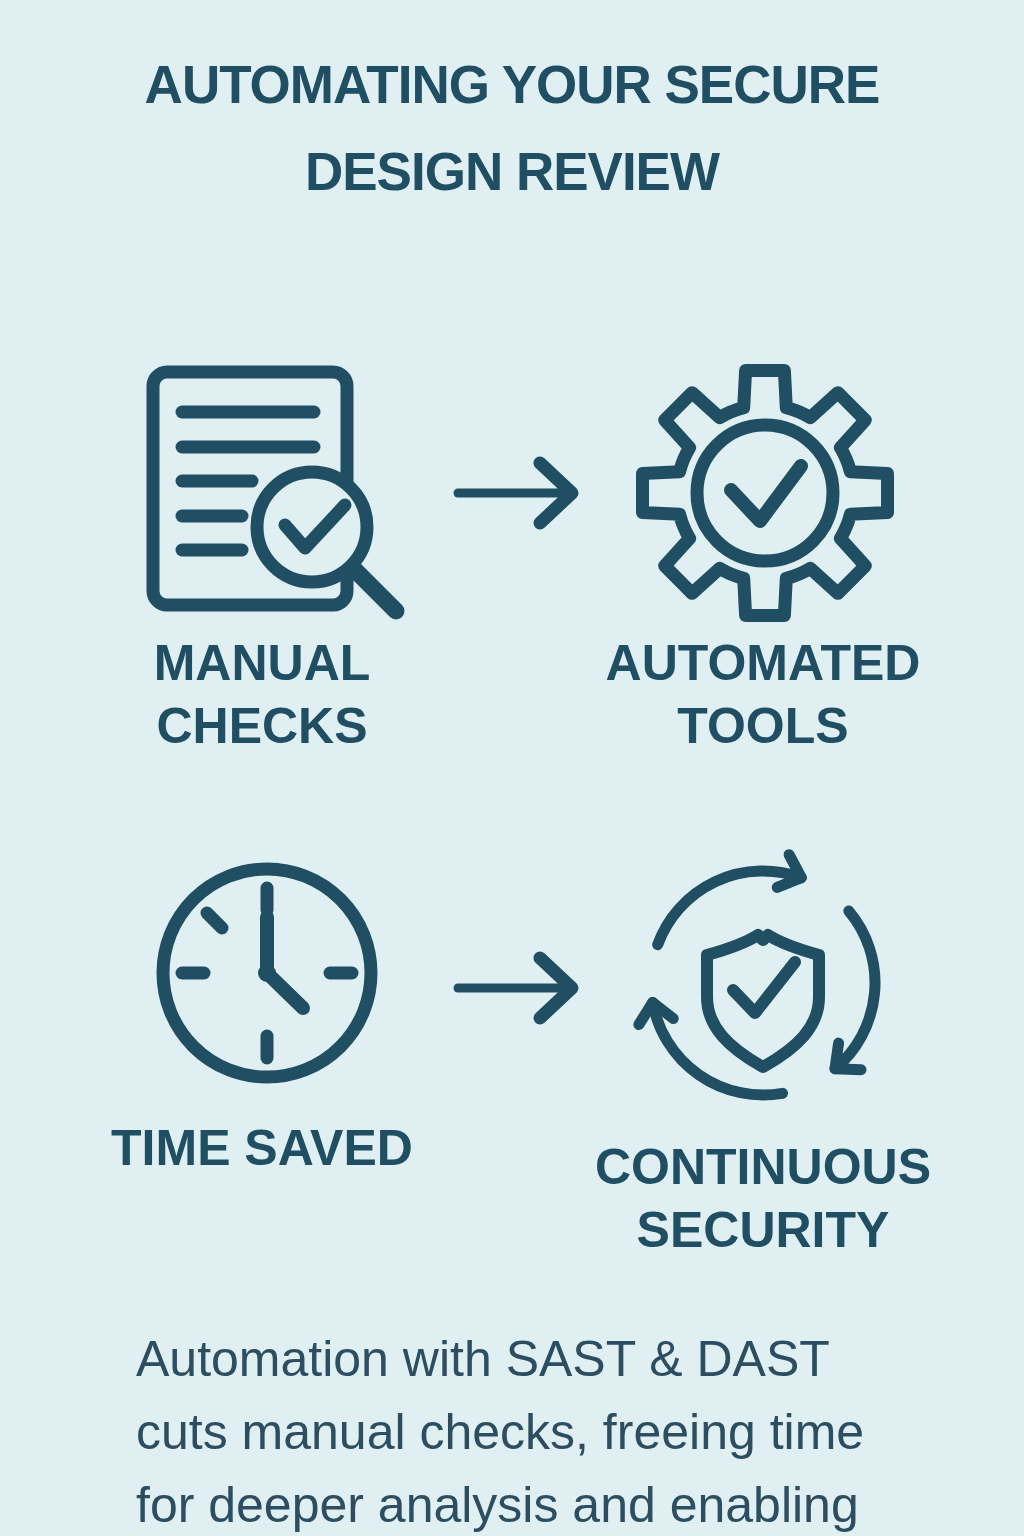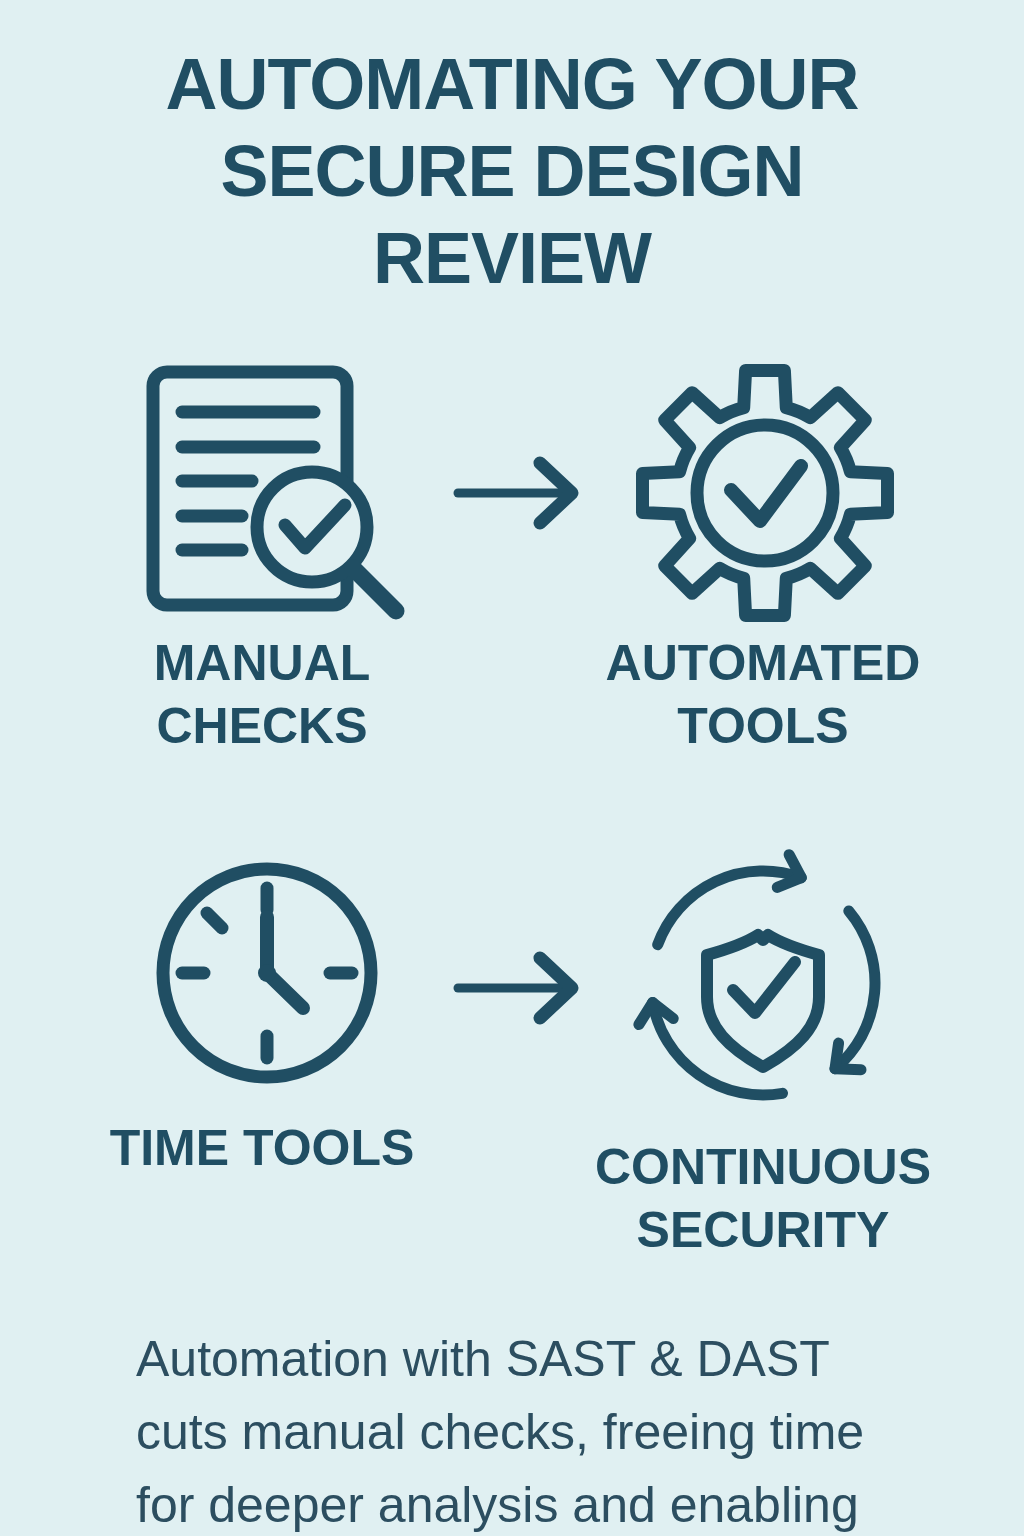--- a/index.html
+++ b/index.html
@@ -3,21 +3,21 @@
 <meta charset="utf-8">
 <style>
   html,body{margin:0;padding:0;background:#e0f0f2;}
   .poster{
     position:relative;width:1024px;height:1536px;overflow:hidden;
     background:#e0f0f2;color:#204e63;
     font-family:"Liberation Sans",sans-serif;
   }
   .title{
     position:absolute;top:41px;left:122px;width:780px;margin:0;
-    text-align:center;font-size:72px;font-weight:700;line-height:87px;
+    text-align:center;font-size:53px;font-weight:700;line-height:87px;
     letter-spacing:-1px;color:#204e63;
   }
   .flow-label{
     position:absolute;text-align:center;
     font-size:50px;font-weight:700;line-height:63px;color:#204e63;
   }
   .label-manual-checks{top:632px;left:92px;width:340px;}
   .label-automated-tools{top:632px;left:588px;width:350px;}
   .label-time-saved{top:1117px;left:92px;width:340px;}
   .label-continuous-security{top:1130px;left:588px;width:350px;margin-top:6px;}
@@ -98,18 +98,18 @@
       C106,205 84,184 84,154 Z"></path>
     <polyline class="stroke" points="110,147 132,170 172,119" stroke-width="12"></polyline>
     <path class="stroke" stroke-width="11" d="M34.7,101.7 A112,112 0 0 1 178.3,34.7"></path>
     <polyline class="stroke" points="154.2,44.4 178.3,34.7 166.1,11.7" stroke-width="11"></polyline>
     <path class="stroke" stroke-width="11" d="M225.8,68.0 A112,112 0 0 1 212.0,225.8"></path>
     <polyline class="stroke" points="215.6,200.1 212,225.8 238.0,226.7" stroke-width="11"></polyline>
     <path class="stroke" stroke-width="11" d="M159.5,250.3 A112,112 0 0 1 29.7,159.5"></path>
     <polyline class="stroke" points="50.2,175.5 29.7,159.5 15.9,181.5" stroke-width="11"></polyline>
   </svg>
 
-  <div class="flow-label label-time-saved">TIME TOOLS</div>
+  <div class="flow-label label-time-saved">TIME SAVED</div>
   <div class="flow-label label-continuous-security">CONTINUOUS SECURITY</div>
 
   <p class="footer-text">Automation with SAST &amp; DAST cuts manual checks, freeing time for deeper analysis and enabling</p>
 
 </div>
 
 </body></html>

